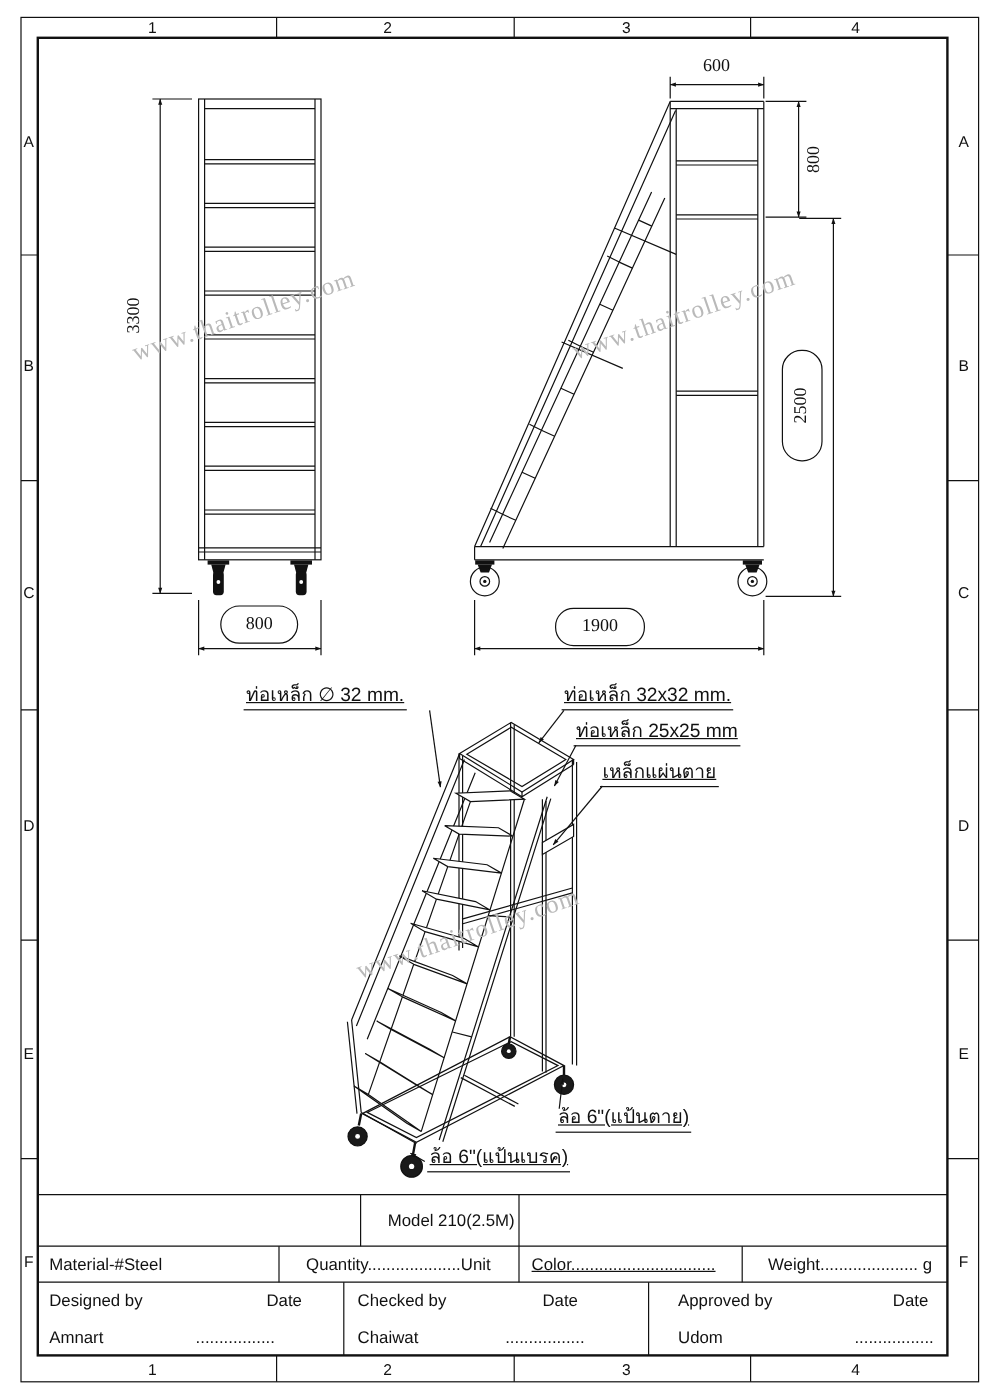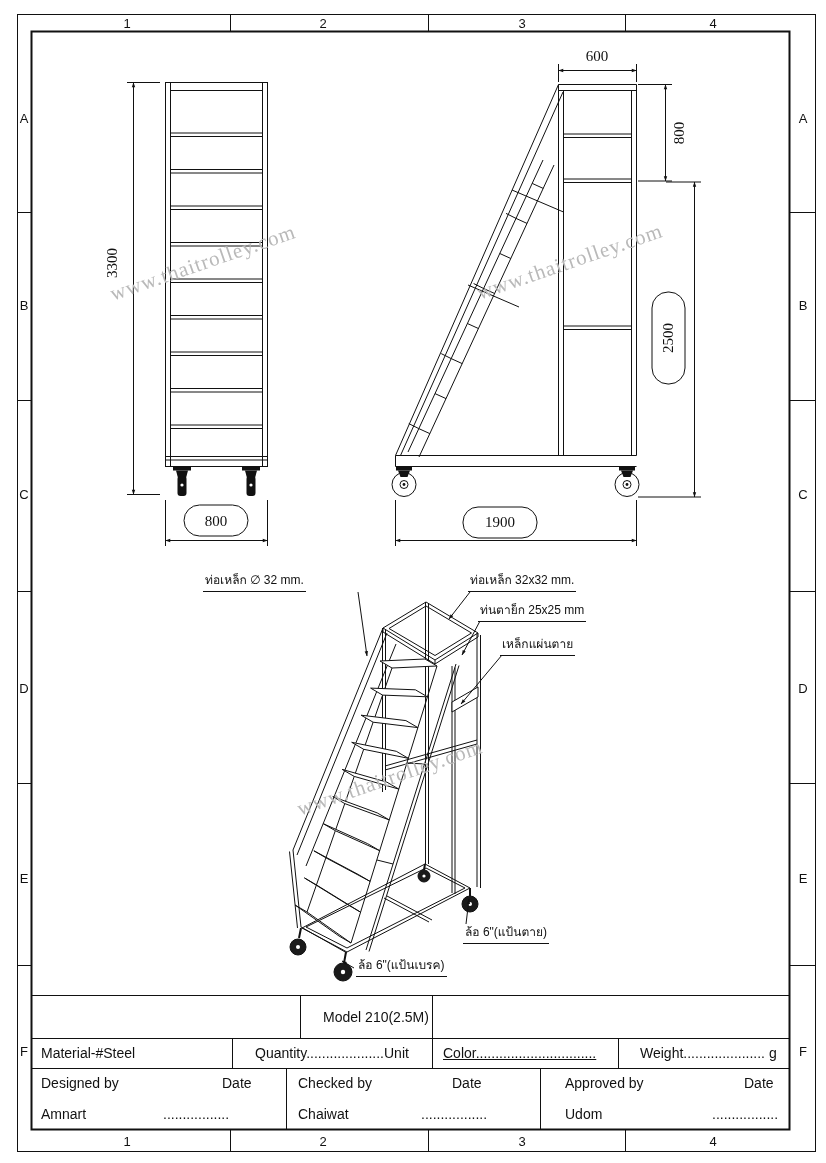--- a/index.html
+++ b/index.html
@@ -5,21 +5,21 @@
   html,body{margin:0;padding:0;background:#ffffff;}
   #sheet{position:relative;width:826px;height:1163px;background:#fff;overflow:hidden;
          font-family:"Liberation Sans","DejaVu Sans",sans-serif;color:#111;}
   svg{position:absolute;left:0;top:0;}
   .t{position:absolute;white-space:nowrap;color:#111;}
   .grid-lab{font-size:13px;transform:translate(-50%,-50%);}
   .dim{font-family:"Liberation Serif","DejaVu Serif",serif;font-size:15px;transform:translate(-50%,-50%);}
   .dim.rot{transform:translate(-50%,-50%) rotate(-90deg);}
   .wm{font-family:"Liberation Serif","DejaVu Serif",serif;font-size:21px;color:#b9b9b9;
       transform:translate(-50%,-50%) rotate(-19deg);letter-spacing:1px;}
-  .callout{font-size:12px;border-bottom:1.5px solid #111;padding:0 2px 1px 2px;line-height:20px;}
+  .callout{font-size:16px;border-bottom:1.5px solid #111;padding:0 2px 1px 2px;line-height:20px;text-decoration:underline;}
   .tb{font-size:14px;line-height:30px;height:30px;display:block;}
   .cell-center{display:flex;align-items:center;justify-content:center;}
   .company{font-size:17px;}
   .model{font-size:14px;margin-left:10px;}
   .notice{font-size:11.5px;}
 </style>
 </head>
 <body>
 
 <div id="sheet">
@@ -226,21 +226,21 @@
 
   <div class="t dim rot" style="left:112px;top:263px;">3300</div>
   <div class="t dim" style="left:216px;top:521px;">800</div>
   <div class="t dim" style="left:597px;top:56px;">600</div>
   <div class="t dim rot" style="left:679px;top:133px;">800</div>
   <div class="t dim rot" style="left:668px;top:338px;">2500</div>
   <div class="t dim" style="left:500px;top:522px;">1900</div>
 
   <div class="t callout" style="left:203px;top:570px;">ท่อเหล็ก ∅ 32 mm.</div>
   <div class="t callout" style="left:468px;top:570px;">ท่อเหล็ก 32x32 mm.</div>
-  <div class="t callout" style="left:478px;top:600px;">ท่นตาย็ก 25x25 mm</div>
+  <div class="t callout" style="left:478px;top:600px;">ท่อเหล็ก 25x25 mm</div>
   <div class="t callout" style="left:500px;top:634px;">เหล็กแผ่นตาย</div>
   <div class="t callout" style="left:463px;top:922px;">ล้อ 6"(แป้นตาย)</div>
   <div class="t callout" style="left:356px;top:955px;">ล้อ 6"(แป้นเบรค)</div>
 
   <div class="t cell-center model" style="left:300px;top:995px;width:132px;height:43px;">Model 210(2.5M)</div>
 
   <div class="t tb" style="left:41px;top:1038px;">Material-#Steel</div>
   <div class="t tb cell-center" style="left:232px;top:1038px;width:200px;height:30px;">Quantity....................Unit</div>
   <div class="t tb" style="left:443px;top:1038px;text-decoration:underline;">Color...............................</div>
   <div class="t tb" style="left:628px;top:1038px;margin-left:12px;">Weight..................... g</div>

